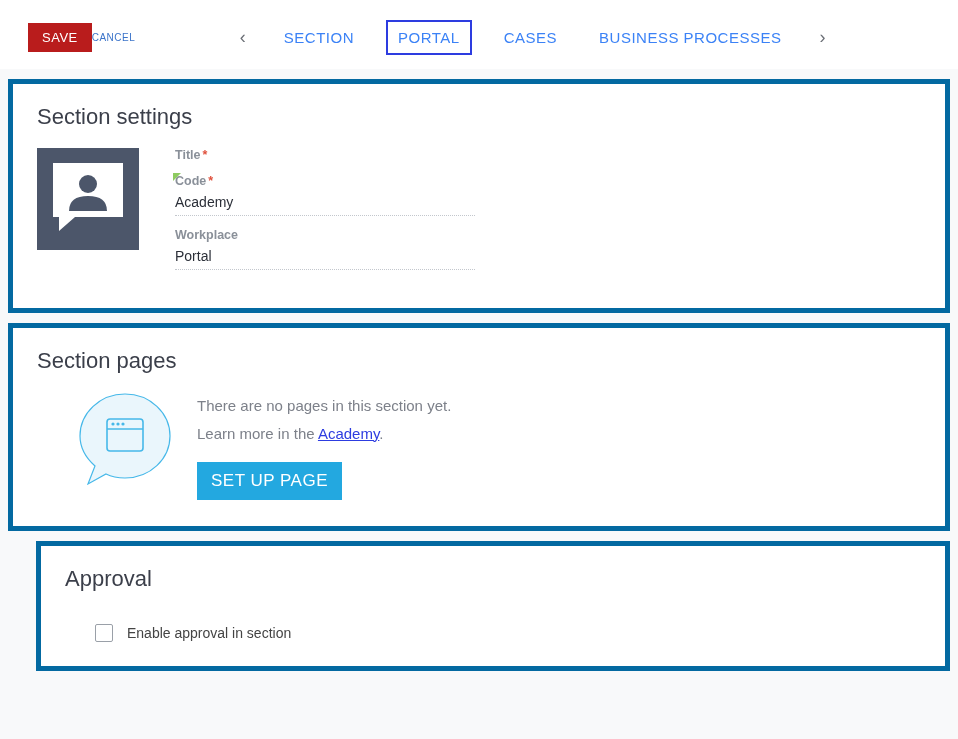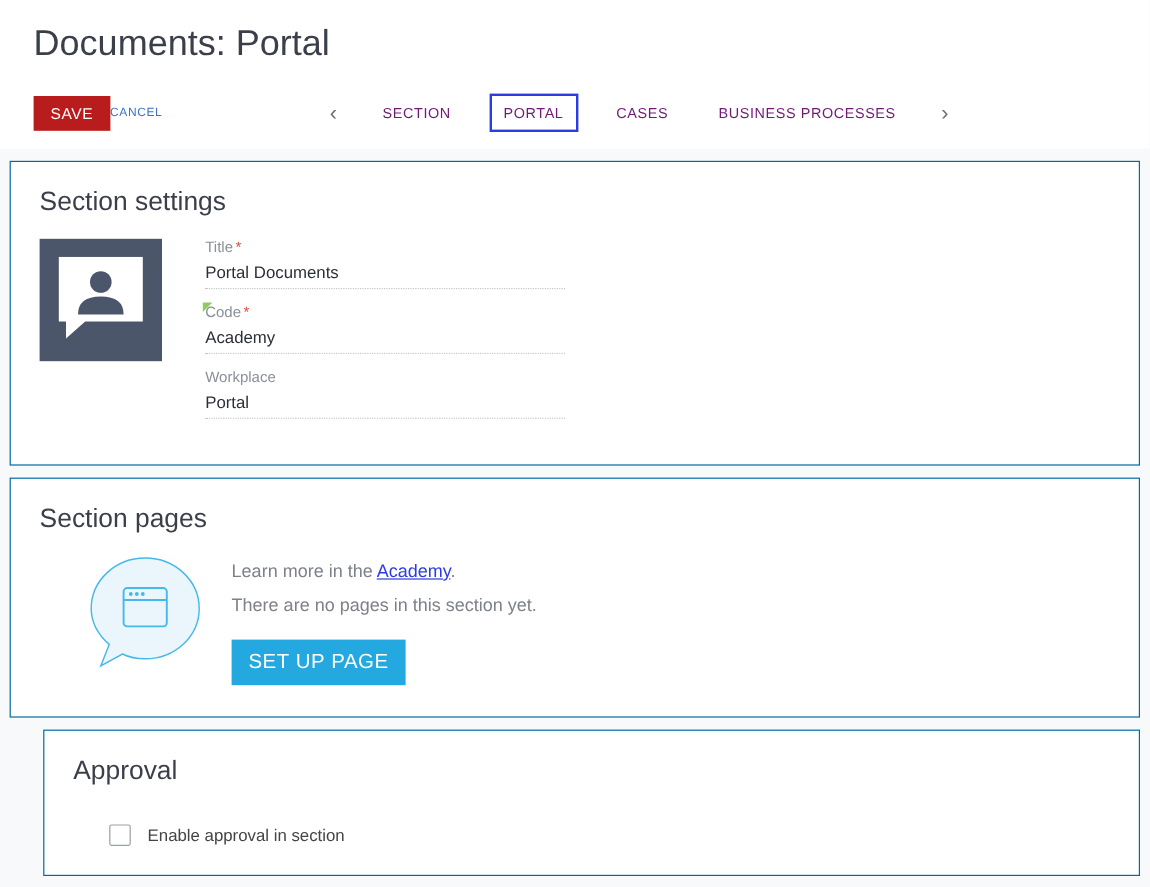--- a/index.html
+++ b/index.html
@@ -4,48 +4,47 @@
 <style>
   * { box-sizing: border-box; margin: 0; padding: 0; }
   body { font-family: "Segoe UI", Arial, sans-serif; background:#f8f9fa; color:#333; width:958px; }
   .header-bar { background:#fff; padding: 20px 28px 14px 28px; }
   .page-title { font-size: 30px; font-weight: 300; color:#3b3f4a; margin-bottom: 24px; }
   .toolbar-row { display:flex; align-items:center; }
   .btn-save { background:#b91c1c; color:#fff; border:none; padding:7px 14px; font-size:13px; letter-spacing:.5px; cursor:pointer; }
   .btn-cancel { color:#3a73c9; font-size:10px; letter-spacing:.5px; background:none; border:none; cursor:pointer; }
   .tab-nav { flex:1; display:flex; align-items:center; justify-content:center; gap:22px; }
   .chevron { color:#6b6f76; font-size:18px; cursor:pointer; padding:2px 6px; user-select:none; }
-  .tab { color:#701a75; font-size:12px; letter-spacing:.5px; cursor:pointer; padding:7px 10px; }
+  .tab { color:#3b82f6; font-size:15px; letter-spacing:.5px; cursor:pointer; padding:7px 10px; }
   .tab.active { border:2.5px solid #2d3ce0; }
-  .card { background:#fff; border:1px solid #0369a1; margin:10px 8px 0 8px; padding:20px 24px 26px 24px; }
+  .card { background:#fff; border:5px solid #0369a1; margin:10px 8px 0 8px; padding:20px 24px 26px 24px; }
   .card-title { font-size:22px; font-weight:400; color:#3b3f4a; margin-bottom:18px; }
   .settings-body { display:flex; gap:36px; }
   .icon-tile { width:102px; height:102px; background:#4c566a; display:flex; align-items:center; justify-content:center; cursor:pointer; }
   .fields { flex:0 0 300px; }
   .field { margin-bottom:12px; }
-  .field-label { font-size:12.5px; color:#8a9099; display:flex; align-items:center; gap:2px; }
+  .field-label { font-size:12.5px; color:#8a9099; display:flex; align-items:center; gap:2px;font-weight:bold; }
   .req-star { color:#e0523e; }
   .label-wrap { position:relative; display:inline-block; }
   .corner-mark { width:0; height:0; border-left:8px solid #8ecb60; border-bottom:8px solid transparent; position:absolute; left:-2px; top:-1px; }
   .field-value { font-size:14px; color:#2b2f38; padding:6px 0 5px 0; border-bottom:1px dotted #c3c7cd; }
   .pages-body { display:flex; gap:24px; align-items:flex-start; margin-top:6px; padding-left:40px; }
   .bubble-wrap { width:96px; height:95px; display:flex; align-items:center; justify-content:center; }
   .pages-text { font-size:15px; color:#7d818a; line-height:1.85; }
   .academy-link { color:#2d3ce0; text-decoration:underline; cursor:pointer; }
   .btn-setup { background:#23a8e0; color:#fff; border:none; padding:9px 14px; font-size:17px; letter-spacing:.5px; cursor:pointer; margin-top:14px; }
   .approval-row { display:flex; align-items:center; gap:14px; margin-top:8px;padding-left:30px; }
   .checkbox { width:18px; height:18px; border:1.5px solid #9aa0a8; border-radius:2px; cursor:pointer; background:#fff; }
   .approval-label { font-size:14px; color:#444; }
   .gap-small { height:6px; }
 </style>
 </head>
 <body>
 
 <div class="header-bar">
-  <h1 class="page-title">Documents: Portal</h1>
   <div class="toolbar-row">
     <button class="btn-save">SAVE</button>
     <button class="btn-cancel">CANCEL</button>
     <div class="tab-nav">
       <span class="chevron">‹</span>
       <span class="tab">SECTION</span>
       <span class="tab active">PORTAL</span>
       <span class="tab">CASES</span>
       <span class="tab">BUSINESS PROCESSES</span>
       <span class="chevron">›</span>
@@ -62,21 +61,20 @@
         <circle cx="39" cy="21" r="9" fill="#4c566a"></circle>
         <path d="M20 48 Q20 33 39 33 Q58 33 58 48 Z" fill="#4c566a"></path>
       </svg>
     </div>
     <div class="fields">
       <div class="field">
         <div class="field-label">
           <span>Title</span>
           <span class="req-star">*</span>
         </div>
-        <div class="field-value">Portal Documents</div>
       </div>
       <div class="field">
         <div class="field-label">
           <span class="label-wrap">
             <span class="corner-mark"></span>
             <span>Code</span>
           </span>
           <span class="req-star">*</span>
         </div>
         <div class="field-value">Academy</div>
@@ -98,24 +96,24 @@
       <svg width="96" height="95" viewBox="0 0 96 95">
         <path d="M48 2 C73 2 93 21 93 44 C93 67 73 86 48 86 C41 86 35 85 29 82 L11 92 L18 74 C9 66 3 56 3 44 C3 21 23 2 48 2 Z" fill="#eaf6fc" stroke="#46b8e9" stroke-width="1.2"></path>
         <rect x="30" y="27" width="36" height="32" rx="3" fill="none" stroke="#46b8e9" stroke-width="1.6"></rect>
         <line x1="30" y1="37" x2="66" y2="37" stroke="#46b8e9" stroke-width="1.6"></line>
         <circle cx="36" cy="32" r="1.6" fill="#46b8e9"></circle>
         <circle cx="41" cy="32" r="1.6" fill="#46b8e9"></circle>
         <circle cx="46" cy="32" r="1.6" fill="#46b8e9"></circle>
       </svg>
     </div>
     <div>
+      <div class="pages-text">There are no pages in this section yet.</div>
       <div class="pages-text">
         <span>Learn more in the </span><a class="academy-link">Academy</a><span>.</span>
       </div>
-      <div class="pages-text">There are no pages in this section yet.</div>
       <button class="btn-setup">SET UP PAGE</button>
     </div>
   </div>
 </div>
 
 <div class="card" style="padding-bottom:24px;margin-left:36px;">
   <h2 class="card-title">Approval</h2>
   <div class="gap-small"></div>
   <div class="approval-row">
     <div class="checkbox"></div>

